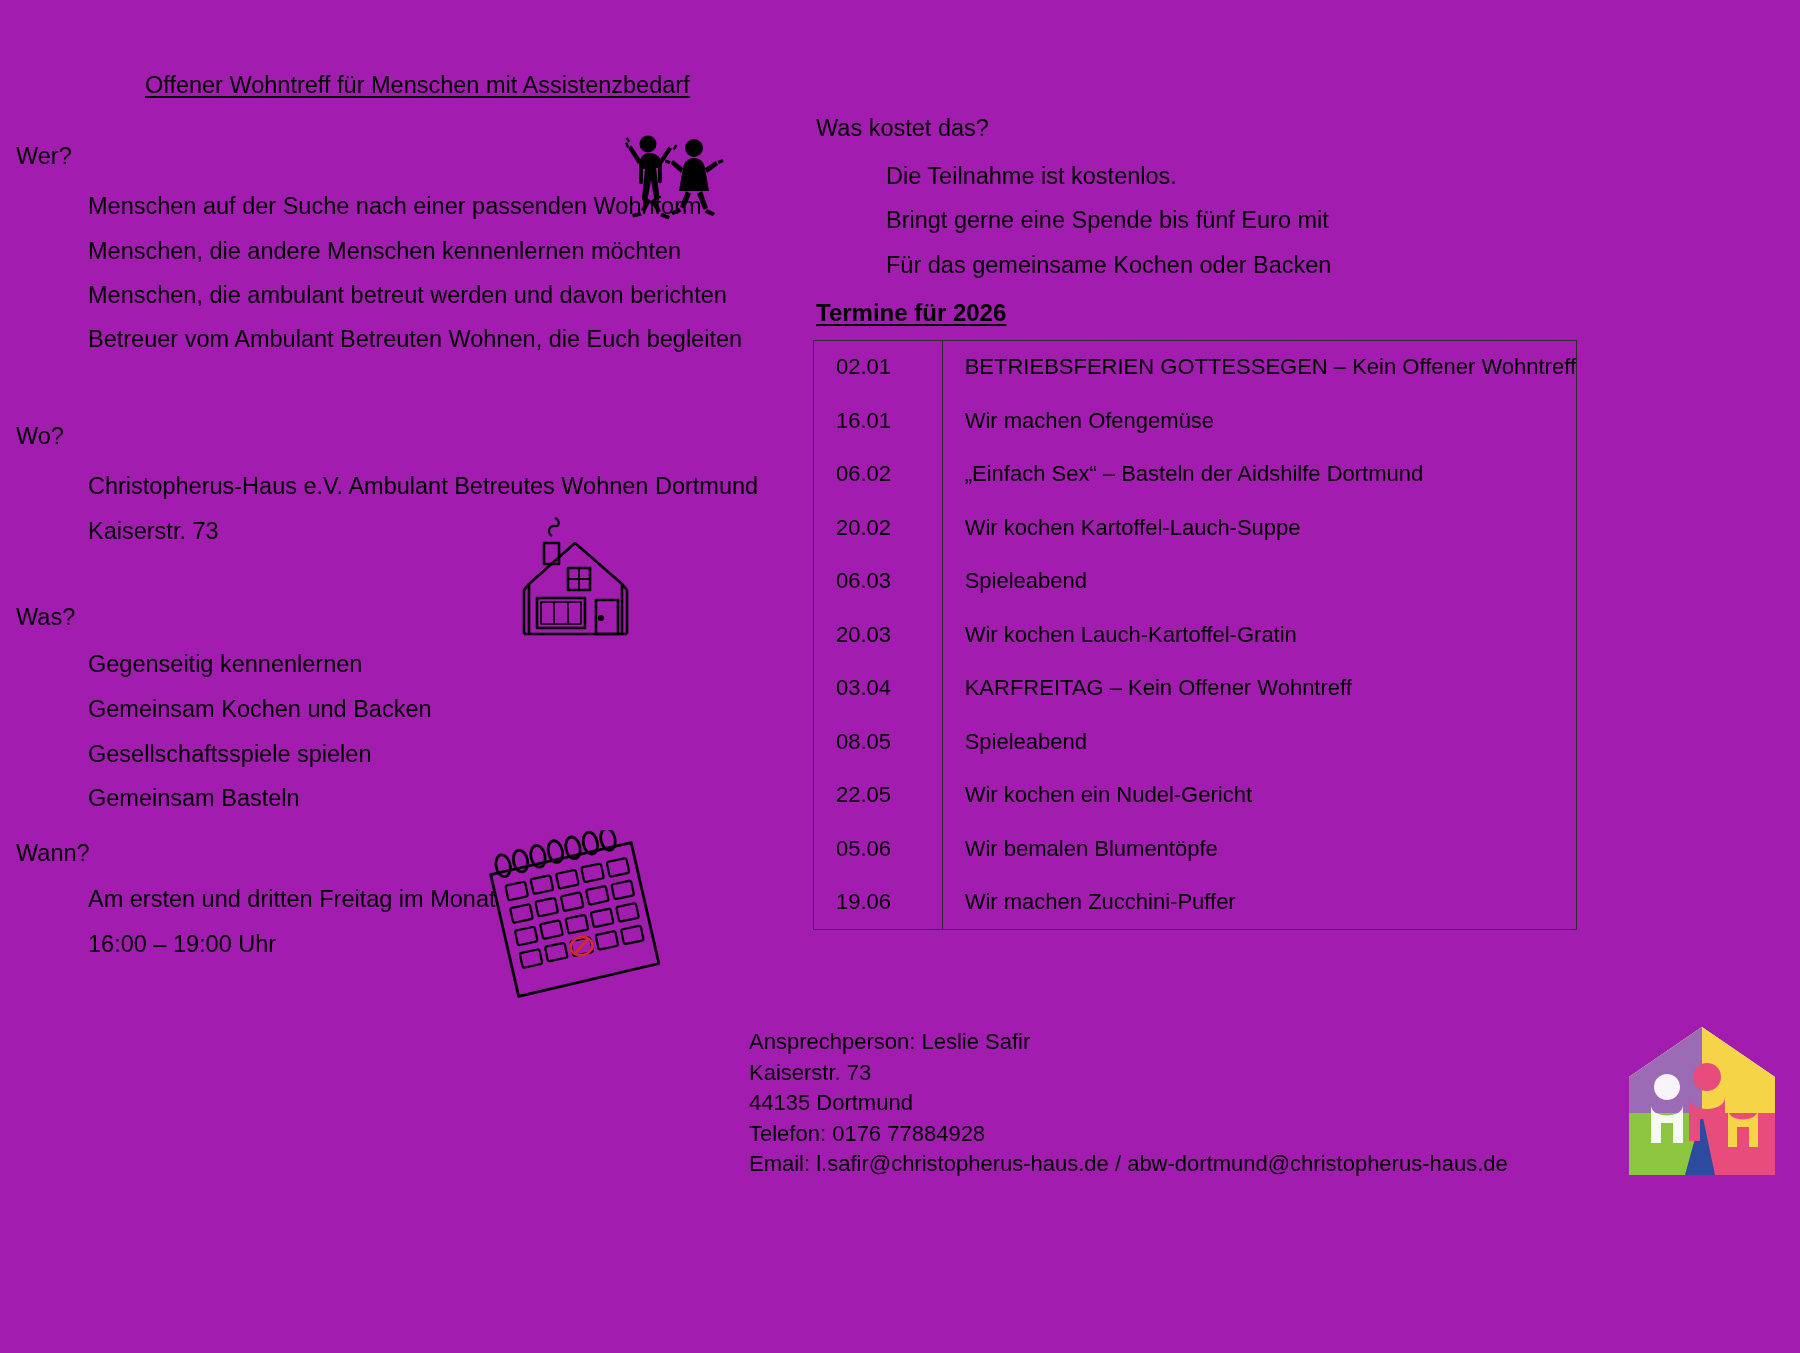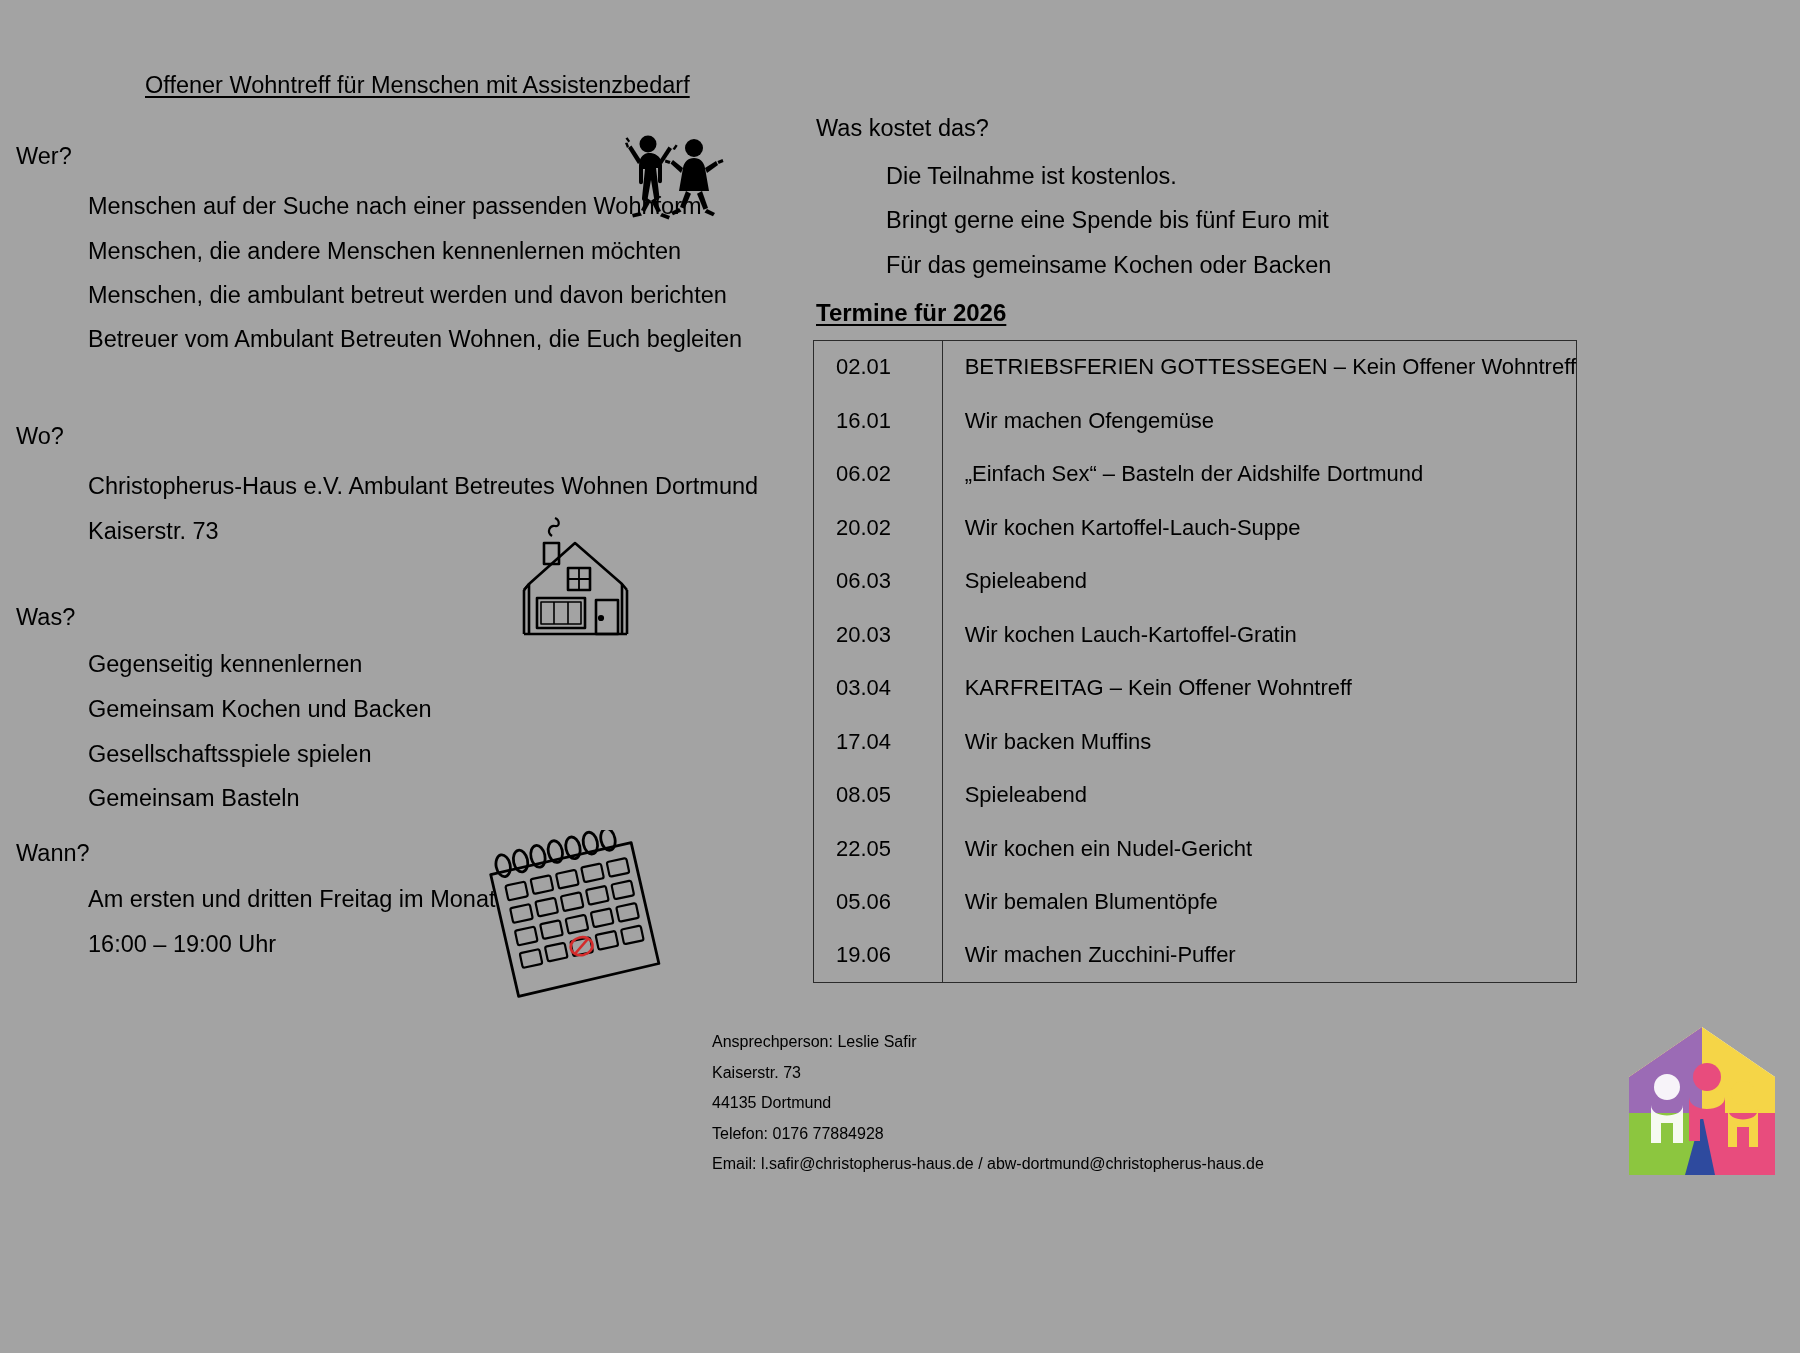--- a/index.html
+++ b/index.html
@@ -13,21 +13,21 @@
     height: 1353px;
     position: relative;
     font-family: "Liberation Sans", sans-serif;
     color: #000000;
     overflow: hidden;
   }
 
   .page {
     position: absolute;
     inset: 0;
-    background: #a3a3a3;
+    background: #a21caf;
   }
 
   
   .col-left {
     position: absolute;
     left: 0;
     top: 0;
     width: 800px;
     height: 1353px;
   }
@@ -112,23 +112,23 @@
     border-right: 1.5px solid #2b2b2b;
   }
   .sched-table td.event-cell {
     padding-left: 22px;
     margin-left: 40px;
   }
 
   
   .contact {
     position: absolute;
-    left: 712px;
+    left: 749px;
     top: 1027px;
-    font-size: 16px;
+    font-size: 22px;
     line-height: 30.5px;
     white-space: nowrap;
   }
   .contact div { white-space: nowrap; }
 
   
   .illu { position: absolute; }
   .illu svg { display: block; }
 
   
@@ -316,24 +316,20 @@
         </tr>
         <tr>
           <td class="date-cell">20.03</td>
           <td class="event-cell">Wir kochen Lauch-Kartoffel-Gratin</td>
         </tr>
         <tr>
           <td class="date-cell">03.04</td>
           <td class="event-cell">KARFREITAG – Kein Offener Wohntreff</td>
         </tr>
         <tr>
-          <td class="date-cell">17.04</td>
-          <td class="event-cell">Wir backen Muffins</td>
-        </tr>
-        <tr>
           <td class="date-cell">08.05</td>
           <td class="event-cell">Spieleabend</td>
         </tr>
         <tr>
           <td class="date-cell">22.05</td>
           <td class="event-cell">Wir kochen ein Nudel-Gericht</td>
         </tr>
         <tr>
           <td class="date-cell">05.06</td>
           <td class="event-cell">Wir bemalen Blumentöpfe</td>

